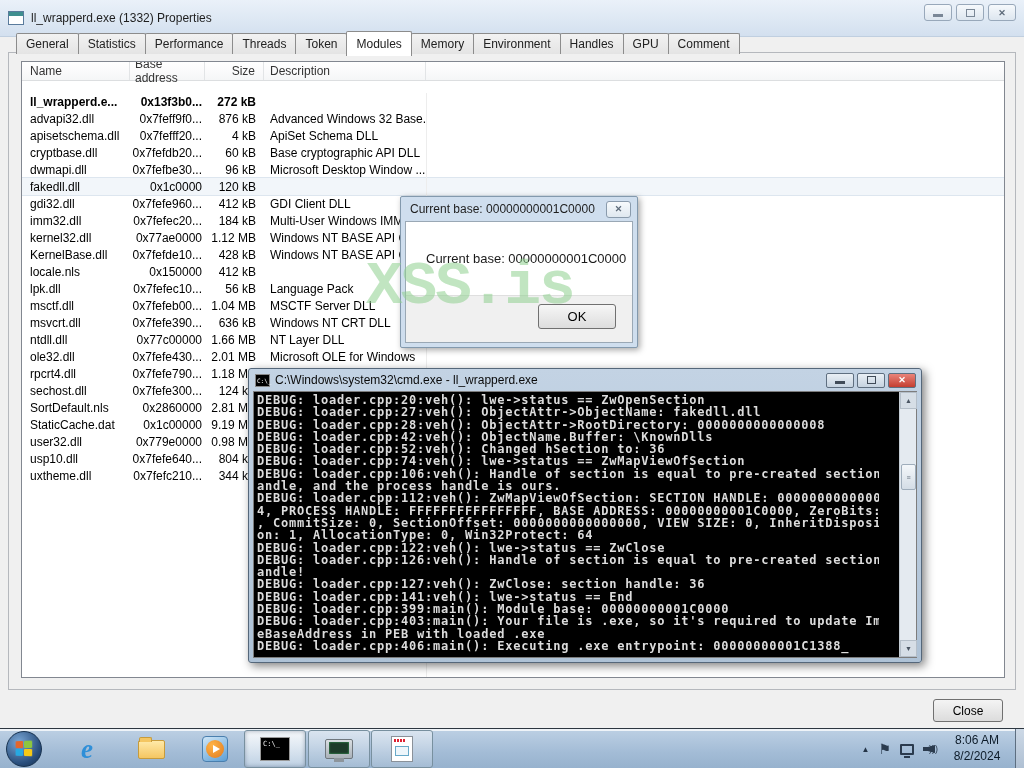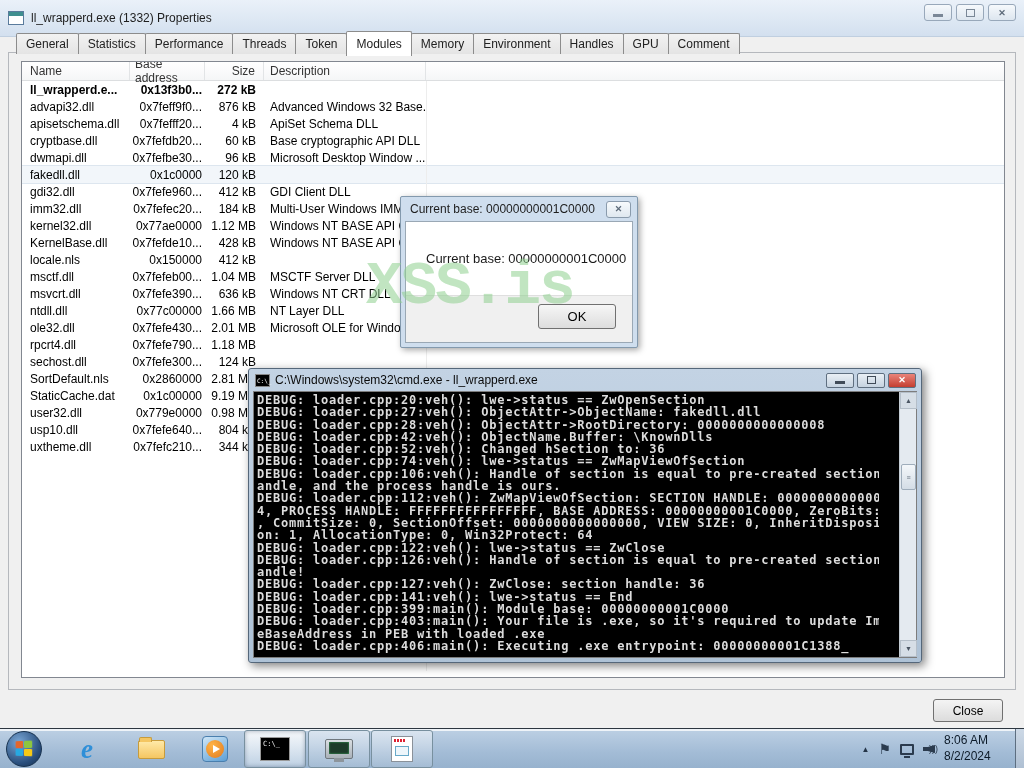--- a/index.html
+++ b/index.html
@@ -37,21 +37,21 @@
   
   #listview { position:absolute; left:12px; top:8px; width:984px; height:617px;
     background:#fff; border:1px solid #828790; overflow:hidden; }
   #lv-header { display:flex; height:19px; background:linear-gradient(#ffffff,#f5f6f7);
     border-bottom:1px solid #dcdee0; font-size:12px; color:#333; }
   .hc { border-right:1px solid #e2e4e6; display:flex; align-items:center; }
   .hc-name { width:108px; padding-left:8px; }
   .hc-base { width:75px; padding-left:5px; }
   .hc-size { width:59px; justify-content:flex-end; padding-right:8px; }
   .hc-desc { width:162px; padding-left:6px; }
-  #lv-body { position:relative; }
+  #lv-body { position:relative;margin-top:12px; }
   .lv-row { display:flex; height:17px; font-size:12px; color:#000; align-items:center; }
   .lv-row.bold { font-weight:bold; }
   .lv-row.selected { background:#f2f6fa; outline:1px solid #dde6ef; }
   .cell { white-space:nowrap; overflow:hidden; }
   .c-name { width:108px; padding-left:8px; }
   .c-base { width:75px; text-align:right; padding-right:3px; }
   .c-size { width:59px; text-align:right; padding-right:8px; }
   .c-desc { width:162px; padding-left:6px; }
   #col-grid-line { position:absolute; left:404px; top:0; width:1px; height:590px; background:#ededed; }
 
@@ -165,21 +165,21 @@
   .page-shape::after { content:""; position:absolute; left:3px; top:9px; right:3px; bottom:5px;
     border:1px solid #67a9c9; background:#eef6fb; }
 
   #tray { position:absolute; right:86px; top:0; height:40px; display:flex; align-items:center; gap:9px; }
   #tray-arrow { font-size:8px; color:#243447; }
   #tray-flag { font-size:14px; color:#2b3b4e; }
   .net-shape { width:14px; height:11px; border:2px solid #2b3b4e; border-radius:1px; position:relative; }
   .net-shape::after { content:""; position:absolute; left:2px; bottom:-5px; width:6px; height:2px; background:#2b3b4e; }
   .spk-shape { position:relative; width:7px; height:8px; background:#2b3b4e; clip-path:polygon(0 25%,40% 25%,100% 0,100% 100%,40% 75%,0 75%); width:12px; }
   .spk-waves { font-size:9px; color:#2b3b4e; margin-left:-6px; }
-  #clock { position:absolute; right:14px; top:3px; width:66px; height:34px; 
+  #clock { position:absolute; right:14px; top:3px; width:66px; height:34px; text-align:center;
     font-size:12px; color:#0d1b29; line-height:16px; }
   #show-desktop { position:absolute; right:0; top:0; width:9px; height:40px;
     background:linear-gradient(#cdd9e6,#aebfd2); border-left:1px solid #5d6e80; }
 </style>
 </head>
 <body>
 
 <div id="screen">
 
   <div id="props">
@@ -281,20 +281,26 @@
               <div class="cell c-name">KernelBase.dll</div>
               <div class="cell c-base">0x7fefde10...</div>
               <div class="cell c-size">428 kB</div>
               <div class="cell c-desc">Windows NT BASE API Client DLL</div>
             </div>
             <div class="lv-row">
               <div class="cell c-name">locale.nls</div>
               <div class="cell c-base">0x150000</div>
               <div class="cell c-size">412 kB</div>
               <div class="cell c-desc"></div>
+            </div>
+            <div class="lv-row">
+              <div class="cell c-name">lpk.dll</div>
+              <div class="cell c-base">0x7fefec10...</div>
+              <div class="cell c-size">56 kB</div>
+              <div class="cell c-desc">Language Pack</div>
             </div>
             <div class="lv-row">
               <div class="cell c-name">msctf.dll</div>
               <div class="cell c-base">0x7fefeb00...</div>
               <div class="cell c-size">1.04 MB</div>
               <div class="cell c-desc">MSCTF Server DLL</div>
             </div>
             <div class="lv-row">
               <div class="cell c-name">msvcrt.dll</div>
               <div class="cell c-base">0x7fefe390...</div>

